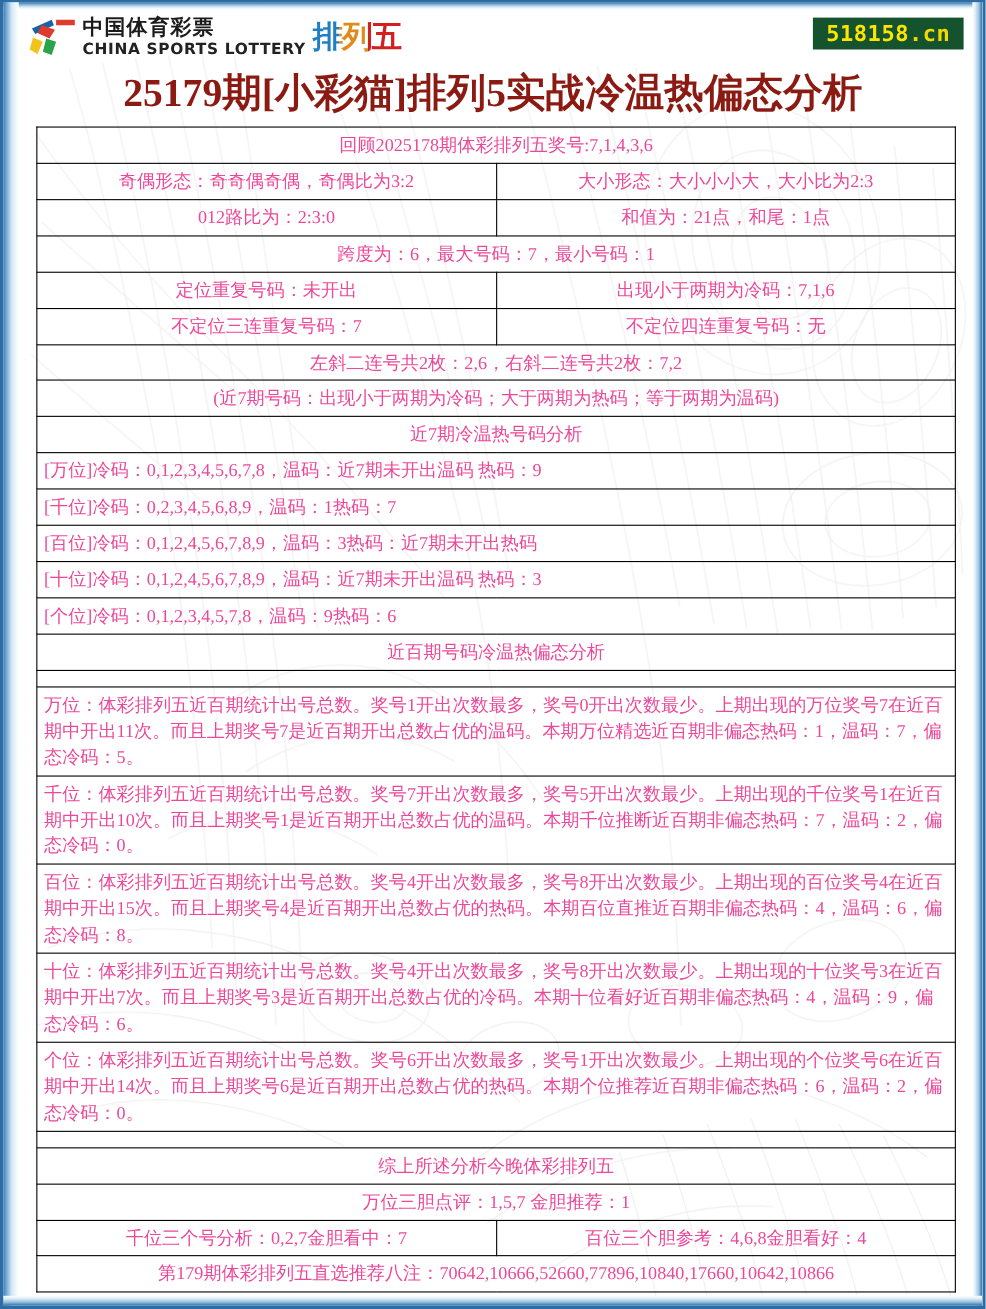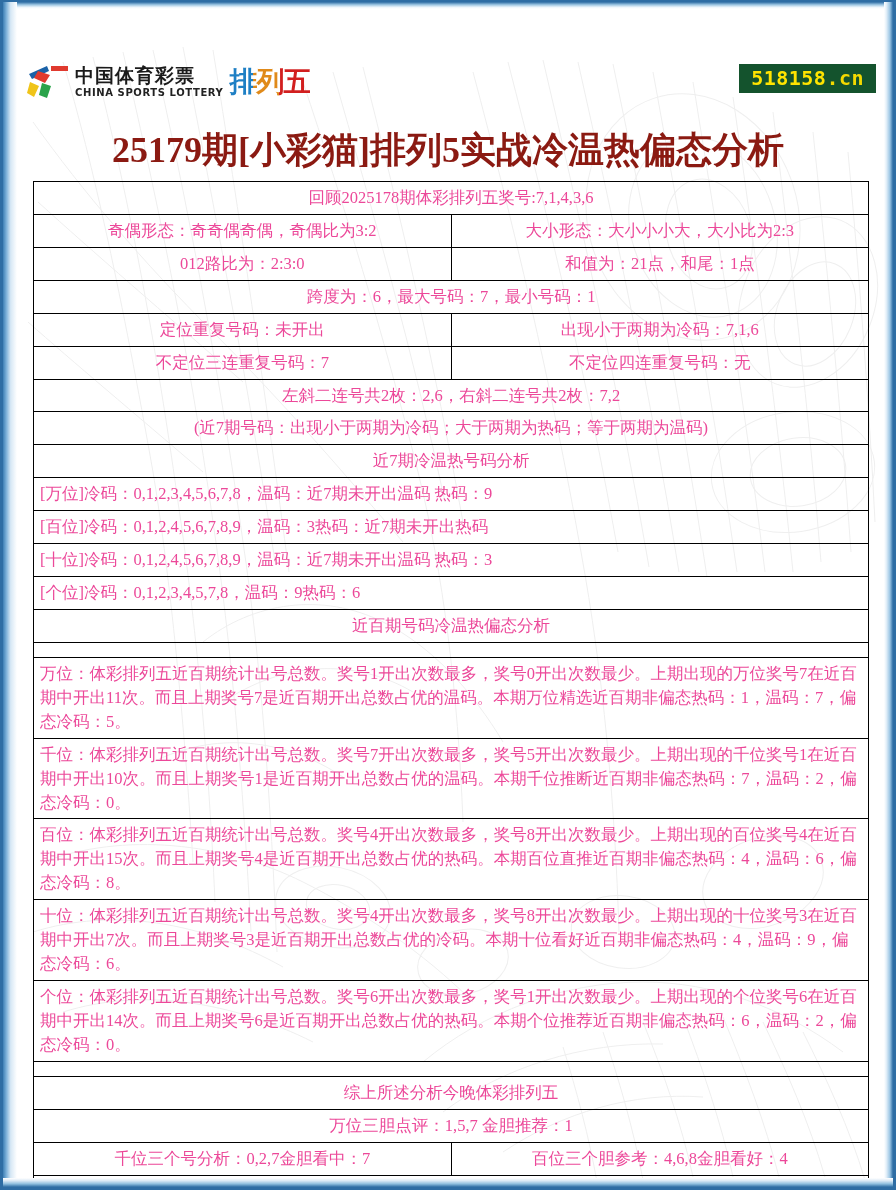--- a/index.html
+++ b/index.html
@@ -53,37 +53,36 @@
   
   .watermark{
     position:absolute;left:0;top:0;width:896px;height:1190px;
     z-index:0;opacity:.55;pointer-events:none;
   }
 
   
   .header{
     position:relative;z-index:2;
     height:62px;
-    padding:18px 0 0 14px;
-    margin-top:48px;
+    padding:0 0 0 14px;
   }
   .logo{
     position:absolute;left:22px;top:10px;
     display:flex;align-items:center;height:44px;
   }
   .swoosh{width:46px;height:40px;margin-right:4px;}
   .lotterytext{display:flex;flex-direction:column;justify-content:center;line-height:1;}
   .cn-big{
     font-family:"DejaVu Sans","Liberation Sans",sans-serif;
     font-size:19px;font-weight:bold;color:#1b1b1b;letter-spacing:1px;
     white-space:nowrap;
   }
   .cn-small{
     font-family:"DejaVu Sans","Liberation Sans",sans-serif;
-    font-size:10px;font-weight:bold;color:#222;letter-spacing:.6px;
+    font-size:14px;font-weight:bold;color:#222;letter-spacing:.6px;
     margin-top:3px;white-space:nowrap;
   }
   .pl5{
     margin-left:6px;font-size:28px;font-weight:bold;
     font-family:Liberation Sans, sans-serif;
     letter-spacing:-1px;white-space:nowrap;
     line-height:40px;
     background:linear-gradient(to right,#1e7fc4 0%,#1e7fc4 30%,#e08a1a 30%,#e08a1a 62%,#d21f1f 62%,#d21f1f 100%);
     -webkit-background-clip:text;background-clip:text;color:transparent;
     text-shadow:none;
@@ -260,20 +259,23 @@
       <td class="center" colspan="2">(近7期号码：出现小于两期为冷码；大于两期为热码；等于两期为温码)</td>
     </tr>
 
     <tr>
       <td class="sec" colspan="2">近7期冷温热号码分析</td>
     </tr>
     <tr>
       <td class="left" colspan="2">[万位]冷码：0,1,2,3,4,5,6,7,8，温码：近7期未开出温码 热码：9</td>
     </tr>
     <tr>
+      <td class="left" colspan="2">[千位]冷码：0,2,3,4,5,6,8,9，温码：1热码：7</td>
+    </tr>
+    <tr>
       <td class="left" colspan="2">[百位]冷码：0,1,2,4,5,6,7,8,9，温码：3热码：近7期未开出热码</td>
     </tr>
     <tr>
       <td class="left" colspan="2">[十位]冷码：0,1,2,4,5,6,7,8,9，温码：近7期未开出温码 热码：3</td>
     </tr>
     <tr>
       <td class="left" colspan="2">[个位]冷码：0,1,2,3,4,5,7,8，温码：9热码：6</td>
     </tr>
 
     <tr>

